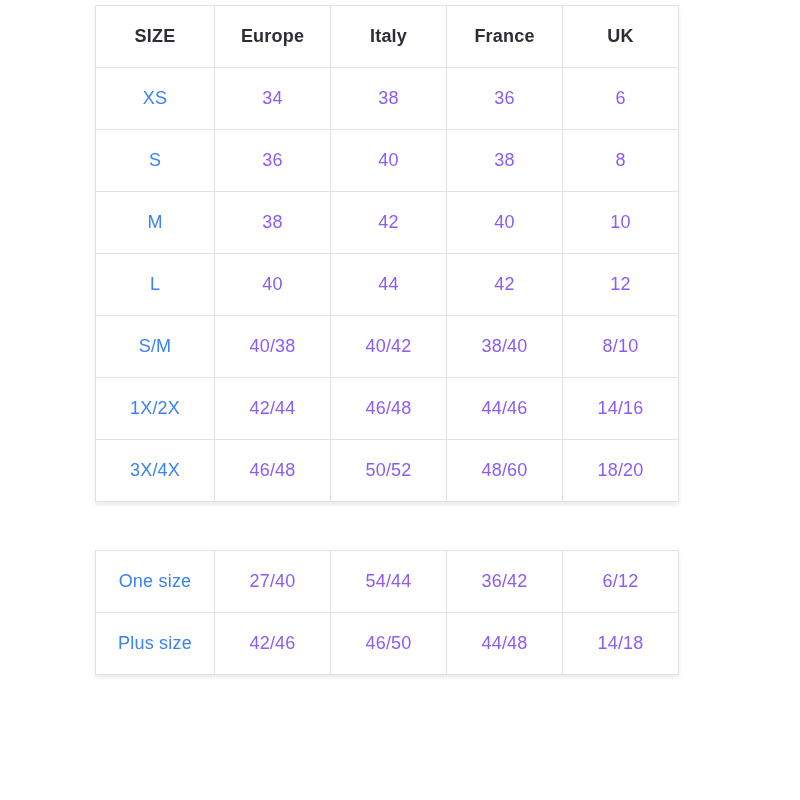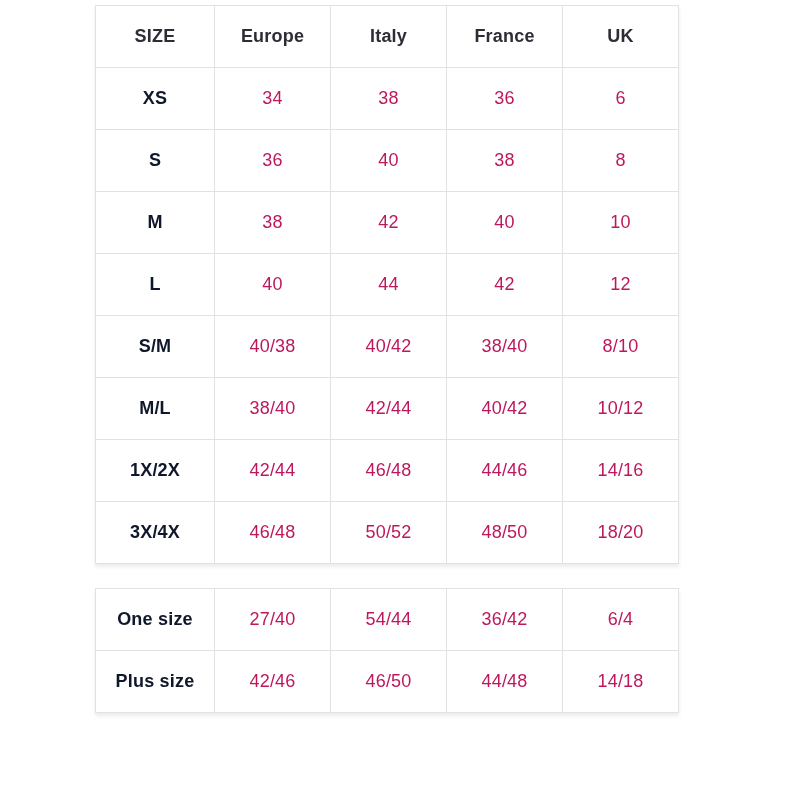--- a/index.html
+++ b/index.html
@@ -21,44 +21,44 @@
     width: 583px;
   }
   table.size-table {
     border-collapse: collapse;
     table-layout: fixed;
     width: 583px;
     background: #ffffff;
     box-shadow: 0 3px 4px rgba(0,0,0,0.08);
   }
   table.size-table.second {
-    margin-top: 24px;
+    margin-top: 48px;
   }
   col.c-size  { width: 119px; }
   col.c-val   { width: 116px; }
   th, td {
     border: 1px solid #e2e2e2;
     height: 62px;
     text-align: center;
     vertical-align: middle;
     font-size: 18px;
     letter-spacing: 0.2px;
     background: #ffffff;
   }
   th {
     font-weight: bold;
     color: #2d2d36;
   }
   td.size-label {
-    font-weight: bold;
-    color: #0f172a;
+    font-weight: normal;
+    color: #3b82f6;
   }
   td.value {
     font-weight: normal;
-    color: #be185d;
+    color: #8b5cf6;
   }
 </style>
 </head>
 <body>
 
 <div class="page">
   <div class="tables-wrap">
 
     <table class="size-table">
       <colgroup>
@@ -107,58 +107,51 @@
           <td class="value">12</td>
         </tr>
         <tr>
           <td class="size-label">S/M</td>
           <td class="value">40/38</td>
           <td class="value">40/42</td>
           <td class="value">38/40</td>
           <td class="value">8/10</td>
         </tr>
         <tr>
-          <td class="size-label">M/L</td>
-          <td class="value">38/40</td>
-          <td class="value">42/44</td>
-          <td class="value">40/42</td>
-          <td class="value">10/12</td>
-        </tr>
-        <tr>
           <td class="size-label">1X/2X</td>
           <td class="value">42/44</td>
           <td class="value">46/48</td>
           <td class="value">44/46</td>
           <td class="value">14/16</td>
         </tr>
         <tr>
           <td class="size-label">3X/4X</td>
           <td class="value">46/48</td>
           <td class="value">50/52</td>
-          <td class="value">48/50</td>
+          <td class="value">48/60</td>
           <td class="value">18/20</td>
         </tr>
       </tbody>
     </table>
 
     <table class="size-table second">
       <colgroup>
         <col class="c-size">
           <col class="c-val">
           <col class="c-val">
           <col class="c-val">
           <col class="c-val">
       </colgroup>
       <tbody>
         <tr>
           <td class="size-label">One size</td>
           <td class="value">27/40</td>
           <td class="value">54/44</td>
           <td class="value">36/42</td>
-          <td class="value">6/4</td>
+          <td class="value">6/12</td>
         </tr>
         <tr>
           <td class="size-label">Plus size</td>
           <td class="value">42/46</td>
           <td class="value">46/50</td>
           <td class="value">44/48</td>
           <td class="value">14/18</td>
         </tr>
       </tbody>
     </table>

